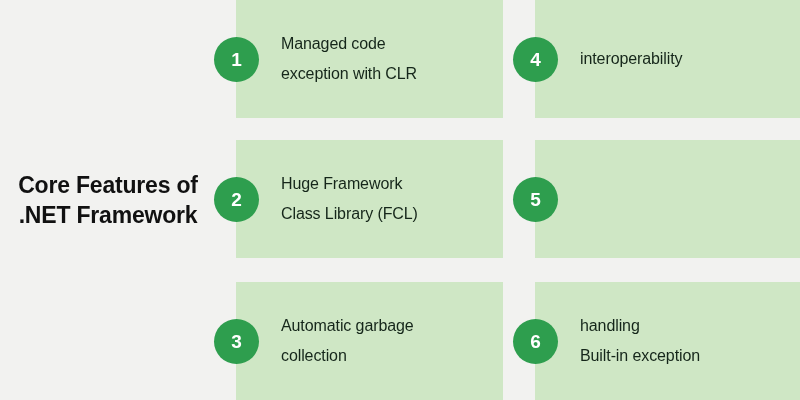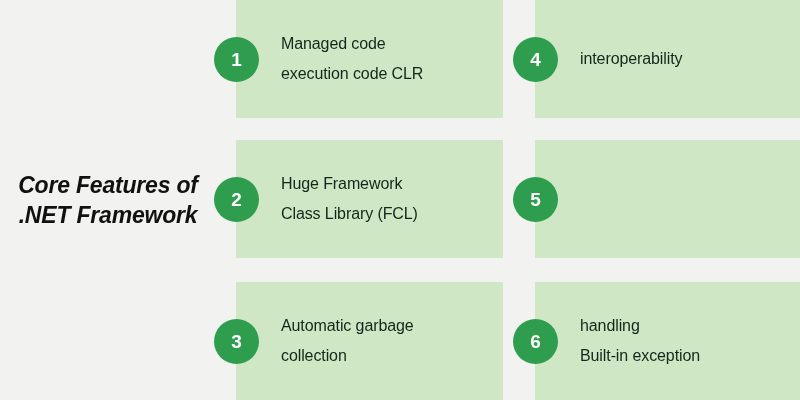--- a/index.html
+++ b/index.html
@@ -25,21 +25,20 @@
     position: absolute;
     left: 0;
     top: 0;
     width: 216px;
     height: 400px;
     display: flex;
     align-items: center;
     justify-content: center;
     box-sizing: border-box;
     padding: 0 8px;
-    font-style: italic;
   }
   .title-text {
     font-size: 23px;
     font-weight: bold;
     line-height: 1.32;
     color: #111111;
     text-align: center;
     letter-spacing: -0.2px;
   }
 
@@ -121,21 +120,21 @@
   </div>
 
   <div class="grid">
 
     <div class="col col-left">
 
       <div class="panel panel-r1">
         <div class="badge">1</div>
         <div class="panel-text">
           <span class="line">Managed code</span>
-          <span class="line">execution code CLR</span>
+          <span class="line">exception with CLR</span>
         </div>
       </div>
 
       <div class="panel panel-r2">
         <div class="badge">2</div>
         <div class="panel-text">
           <span class="line">Huge Framework</span>
           <span class="line">Class Library (FCL)</span>
         </div>
       </div>

